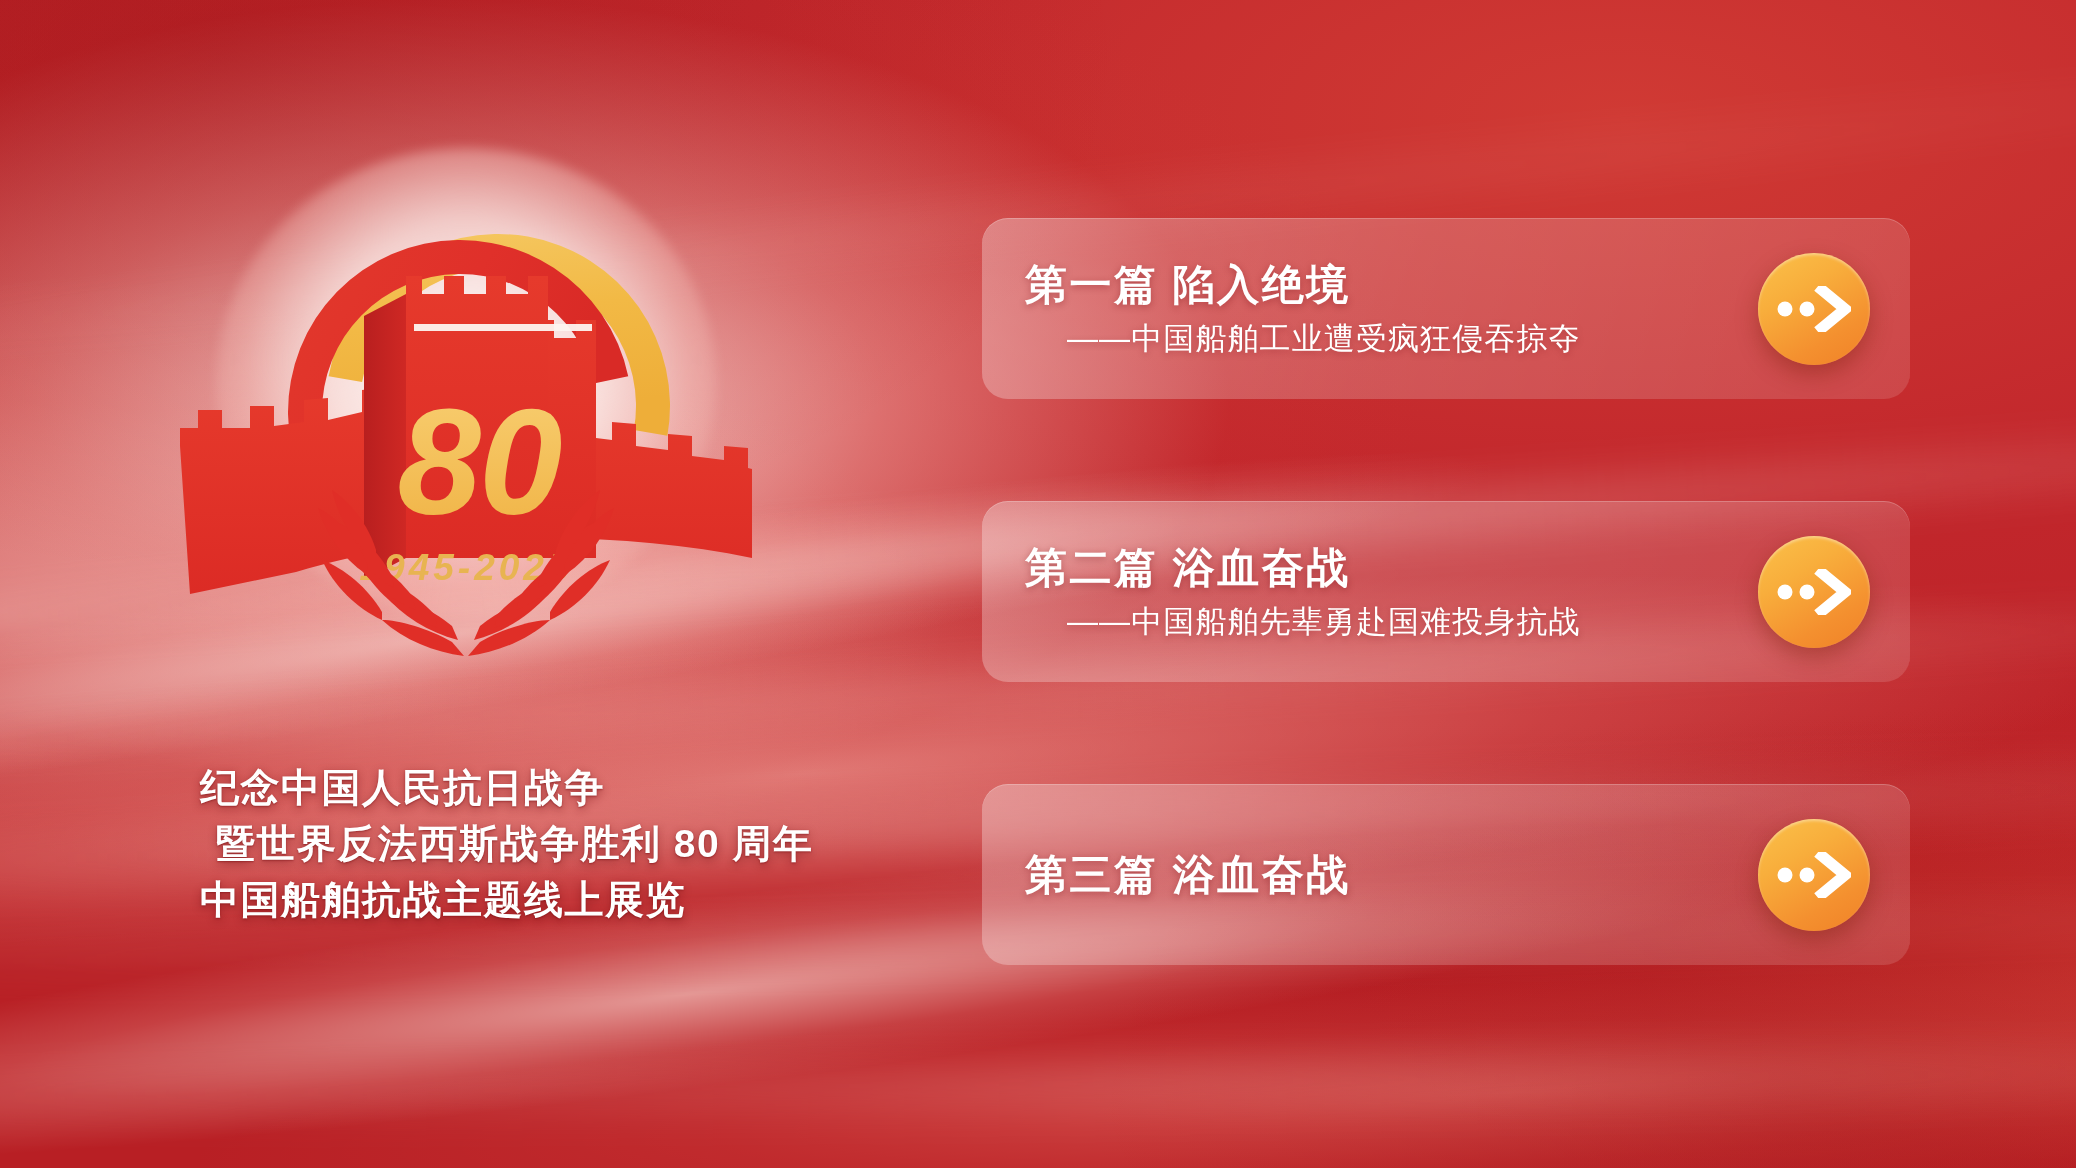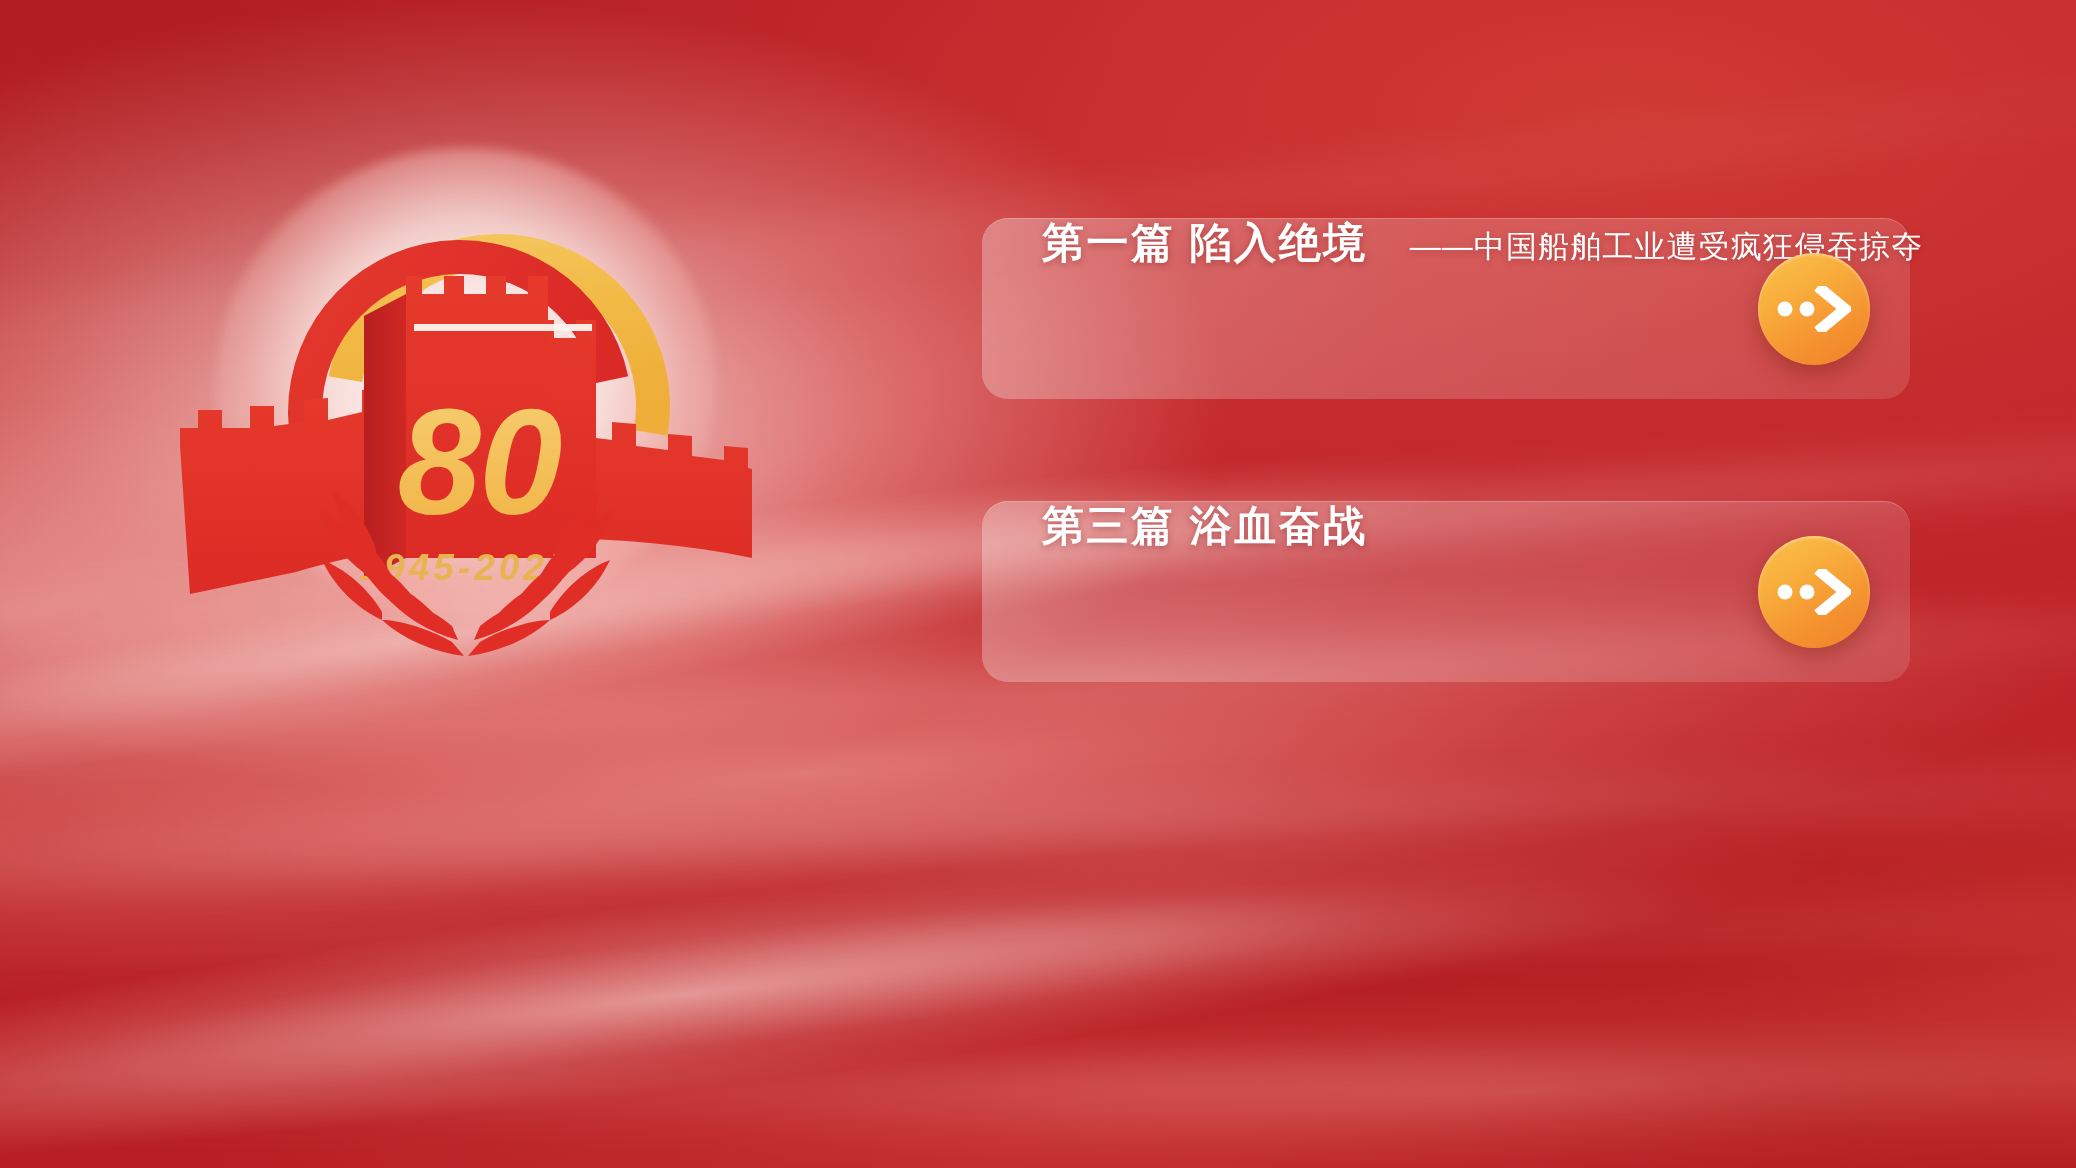--- a/index.html
+++ b/index.html
@@ -137,25 +137,25 @@
     position: relative;
     height: 181px;
     border-radius: 26px;
     background: linear-gradient(118deg, rgba(255,255,255,0.30) 0%, rgba(255,255,255,0.20) 45%, rgba(255,255,255,0.13) 100%);
     box-shadow: inset 0 1px 0 rgba(255,255,255,0.22);
     margin-bottom: 102px;
   }
   .card:last-child { margin-bottom: 0; }
   .card-text {
     position: absolute;
-    left: 60px;
+    left: 43px;
     top: 0;
     height: 100%;
     display: flex;
-    flex-direction: row;
+    flex-direction: column;
     justify-content: center;
     color: #ffffff;
   }
   .card-title {
     font-size: 42px;
     font-weight: 700;
     letter-spacing: 2.5px;
     line-height: 1.18;
     text-shadow: 0 2px 7px rgba(120,16,20,0.40);
     white-space: nowrap;
@@ -289,45 +289,63 @@
         <path d="M 262 500 C 232 490 206 470 190 446 C 210 450 238 464 258 486 Z"></path>
         <path d="M 240 482 C 210 470 186 448 172 422 C 192 428 218 444 236 468 Z"></path>
         <path d="M 218 460 C 190 444 170 420 160 394 C 180 402 202 422 216 448 Z"></path>
         <path d="M 200 434 C 176 414 162 388 156 362 C 174 374 192 396 200 422 Z"></path>
         <path d="M 206 492 C 180 480 158 458 146 432 C 168 440 192 460 206 484 Z"></path>
         <path d="M 190 446 C 166 430 150 406 142 380 C 162 390 182 412 192 438 Z"></path>
       </g>
     </svg>
   </div>
 
+  <div class="title-block">
+    <div class="title-line l1">纪念中国人民抗日战争</div>
+    <div class="title-line l2">暨世界反法西斯战争胜利 80 周年</div>
+    <div class="title-line l3">中国船舶抗战主题线上展览</div>
+  </div>
 
   <div class="cards">
 
     <div class="card">
       <div class="card-text">
         <div class="card-title">第一篇  陷入绝境</div>
         <div class="card-sub">——中国船舶工业遭受疯狂侵吞掠夺</div>
       </div>
       <div class="card-arrow">
         <svg width="74" height="46" viewBox="0 0 74 46">
           <circle cx="8" cy="23" r="7.5" fill="#ffffff"></circle>
           <circle cx="30" cy="23" r="7.5" fill="#ffffff"></circle>
           <path d="M 45 4 L 68 23 L 45 42" fill="none" stroke="#ffffff" stroke-width="11" stroke-linecap="square" stroke-linejoin="miter"></path>
         </svg>
       </div>
     </div>
 
-
     <div class="card">
       <div class="card-text">
-        <div class="card-title">第三篇  浴血奋战</div>
+        <div class="card-title">第二篇  浴血奋战</div>
+        <div class="card-sub">——中国船舶先辈勇赴国难投身抗战</div>
       </div>
       <div class="card-arrow">
         <svg width="74" height="46" viewBox="0 0 74 46">
           <circle cx="8" cy="23" r="7.5" fill="#ffffff"></circle>
           <circle cx="30" cy="23" r="7.5" fill="#ffffff"></circle>
           <path d="M 45 4 L 68 23 L 45 42" fill="none" stroke="#ffffff" stroke-width="11" stroke-linecap="square" stroke-linejoin="miter"></path>
         </svg>
       </div>
     </div>
 
+    <div class="card">
+      <div class="card-text">
+        <div class="card-title">第三篇  浴血奋战</div>
+      </div>
+      <div class="card-arrow">
+        <svg width="74" height="46" viewBox="0 0 74 46">
+          <circle cx="8" cy="23" r="7.5" fill="#ffffff"></circle>
+          <circle cx="30" cy="23" r="7.5" fill="#ffffff"></circle>
+          <path d="M 45 4 L 68 23 L 45 42" fill="none" stroke="#ffffff" stroke-width="11" stroke-linecap="square" stroke-linejoin="miter"></path>
+        </svg>
+      </div>
+    </div>
+
   </div>
 </div>
 
 </body></html>

